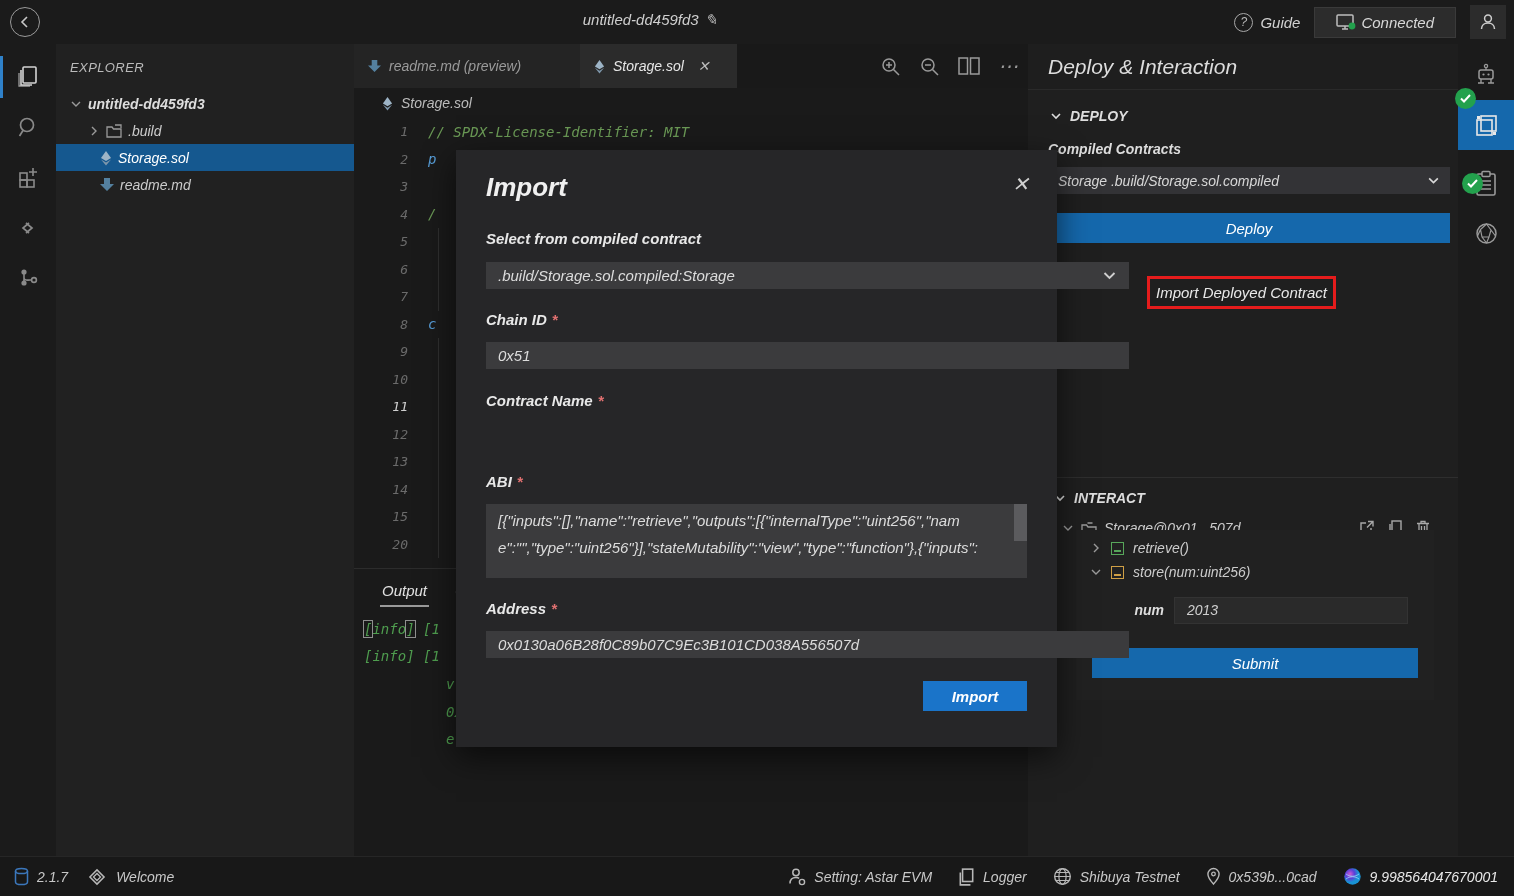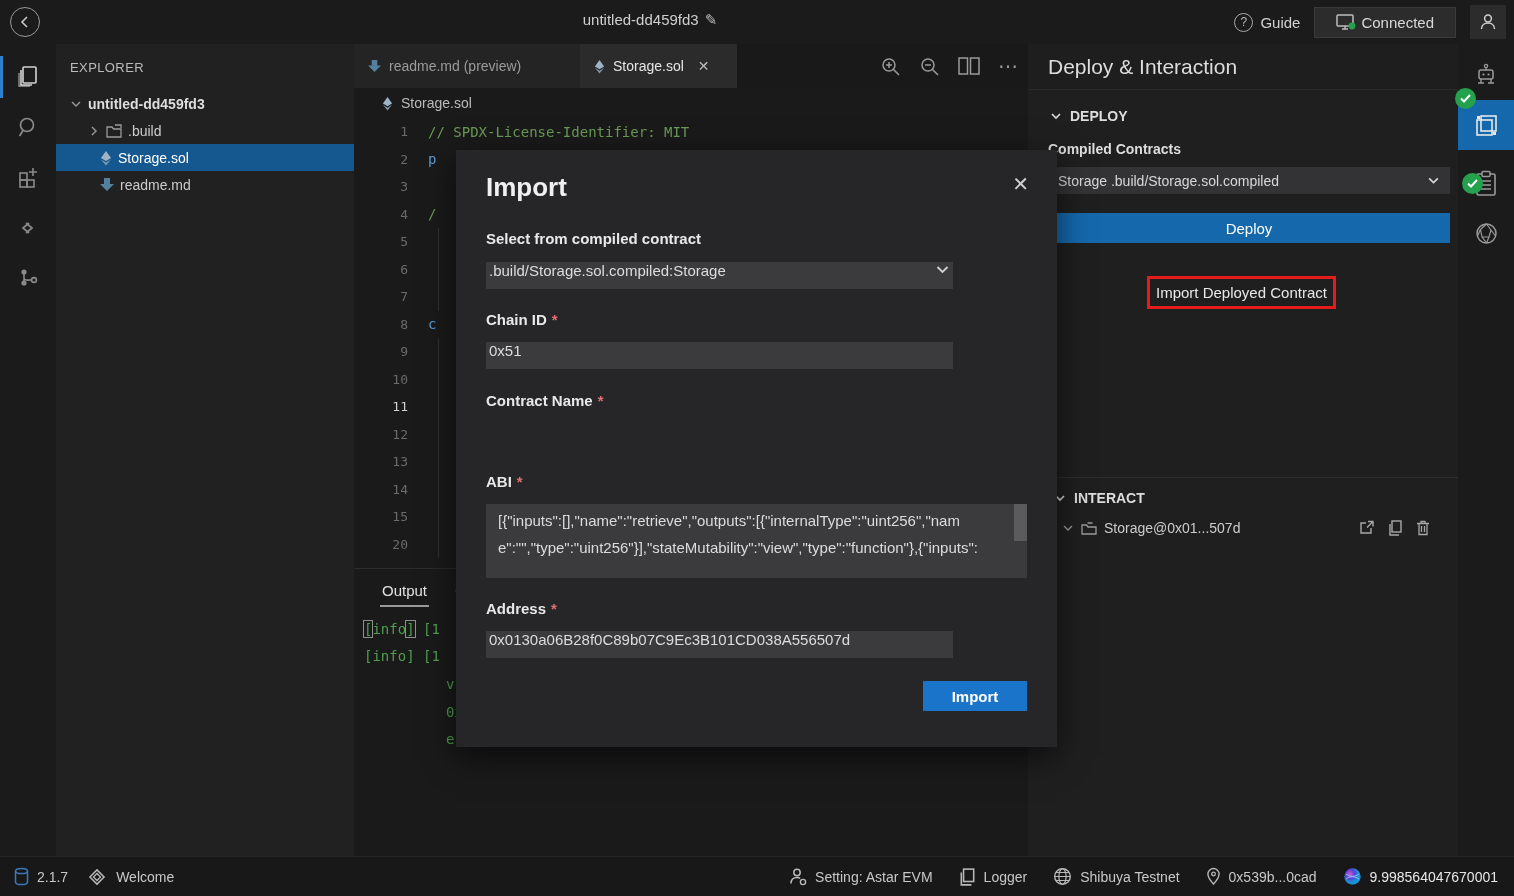--- a/index.html
+++ b/index.html
@@ -1,20 +1,20 @@
 <!DOCTYPE html>
 <html><head>
 <meta charset="utf-8">
 <style>
   * { margin:0; padding:0; box-sizing:border-box; }
   html,body { background:#111; }
   #root {
     position:relative; width:1514px; height:896px; overflow:hidden;
     background:#1a1a1a; font-family:"Liberation Sans", sans-serif;
-    color:#cccccc; font-size:14px;
+    color:#cccccc; font-size:14px;font-style:italic;
   }
   .abs { position:absolute; }
   svg { display:block; }
 
   
   .titlebar { position:absolute; left:0; top:0; width:1514px; height:44px; background:#1b1b1b; }
   .backbtn { position:absolute; left:10px; top:7px; width:30px; height:30px; border:1.5px solid #9a9a9a; border-radius:50%; display:flex; align-items:center; justify-content:center; color:#c8c8c8; cursor:pointer; }
   .wintitle { position:absolute; left:430px; top:11px; width:440px; text-align:center; color:#cfcfcf; font-size:15px; }
   .wintitle .pencil { color:#b9b9b9; margin-left:6px; font-size:15px; }
   .tb-right { position:absolute; right:8px; top:5px; height:34px; display:flex; align-items:center; gap:14px; }
@@ -106,21 +106,21 @@
   .sb-left { display:flex; align-items:center; gap:18px; padding-left:14px; }
   .sb-right { margin-left:auto; display:flex; align-items:center; gap:26px; padding-right:16px; }
 
   
   .modal { position:absolute; left:456px; top:150px; width:601px; height:597px; background:#262628; box-shadow:0 10px 30px rgba(0,0,0,.6); z-index:10; }
   .modal-inner { position:relative; width:100%; height:100%; padding:0 30px; }
   .modal-title { position:absolute; left:30px; top:22px; font-size:26px; font-weight:bold; color:#f0f0f0; }
   .modal-close { position:absolute; right:28px; top:22px; font-size:20px; color:#d0d0d0; cursor:pointer; }
   .f-label { position:absolute; left:30px; font-weight:bold; font-size:15px; color:#e8e8e8; }
   .req { color:#e07070; margin-left:5px; }
-  .f-select, .f-input { position:absolute; left:30px; width:467px; height:27px; background:#3b3b3d; display:flex; align-items:flex-start; padding:0 3px; color:#dcdcdc; font-size:15px; }
+  .f-select, .f-input { position:absolute; left:30px; width:643px; height:27px; background:#3b3b3d; display:flex; align-items:center; padding:0 12px; color:#dcdcdc; font-size:15px; }
   .f-select { cursor:pointer; }
   .f-select .chev { margin-left:auto; color:#cfcfcf; }
   .abi-box { position:absolute; left:30px; top:354px; width:541px; height:74px; background:#3b3b3d; color:#dcdcdc; font-size:15px; line-height:27px; padding:3px 26px 0 12px; word-break:break-all; overflow:hidden; }
   .abi-scroll { position:absolute; right:0; top:0; width:13px; height:37px; background:#5b5b5e; }
   .importbtn { position:absolute; right:30px; top:531px; width:104px; height:30px; background:#1a74c9; font-weight:bold; }
 </style>
 </head>
 <body>
 
 <div id="root">
@@ -417,20 +417,41 @@
           </span>
           <span>
             <svg width="14" height="16" viewBox="0 0 14 16">
                 <path d="M1 3.5 h12 M5 3 V1.5 h4 V3 M3 3.5 V14.5 h8 V3.5 M5.5 6 v6 M8.5 6 v6" fill="none" stroke="currentColor" stroke-width="1.3"></path>
               </svg>
           </span>
         </span>
       </div>
     </div>
 
+    <div class="interact-card">
+      <div class="m-row" style="padding-top:8px">
+        <svg width="12" height="12" viewBox="0 0 12 12" class="tw">
+            <path d="M4 2 L8 6 L4 10" fill="none" stroke="currentColor" stroke-width="1.4"></path>
+          </svg>
+        <span class="m-icon m-green"></span>
+        <span>retrieve()</span>
+      </div>
+      <div class="m-row">
+        <svg width="12" height="12" viewBox="0 0 12 12" class="tw">
+            <path d="M2 4 L6 8 L10 4" fill="none" stroke="currentColor" stroke-width="1.4"></path>
+          </svg>
+        <span class="m-icon m-orange"></span>
+        <span>store(num:uint256)</span>
+      </div>
+      <div class="num-row">
+        <span class="num-label">num</span>
+        <span class="num-input">2013</span>
+      </div>
+      <div class="btn submitbtn">Submit</div>
+    </div>
   </div>
 
   <div class="rightrail">
     <div class="rail-item" style="margin-top:6px">
       <svg width="26" height="26" viewBox="0 0 26 26">
         <circle cx="13" cy="4" r="1.6" fill="none" stroke="currentColor" stroke-width="1.3"></circle>
         <path d="M13 5.5 V8" stroke="currentColor" stroke-width="1.3"></path>
         <rect x="6" y="8" width="14" height="9" rx="2" fill="none" stroke="currentColor" stroke-width="1.5"></rect>
         <circle cx="10.5" cy="12.5" r="1.1" fill="currentColor"></circle>
           <circle cx="15.5" cy="12.5" r="1.1" fill="currentColor"></circle>

